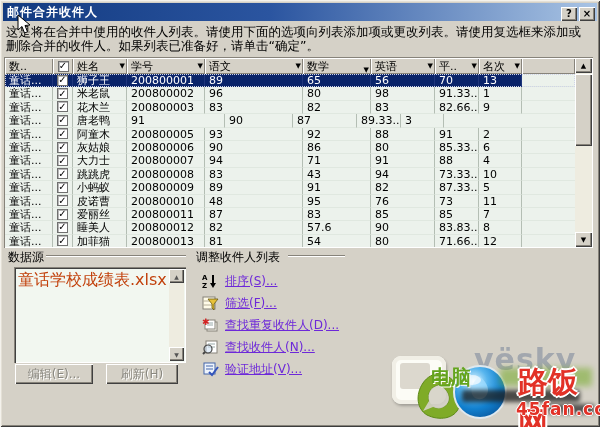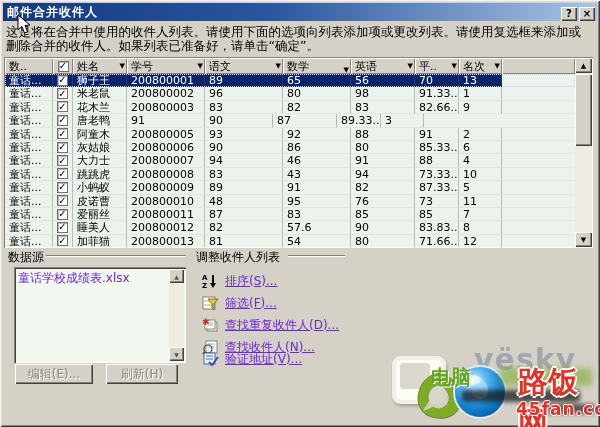--- a/index.html
+++ b/index.html
@@ -35,37 +35,37 @@
     border-right:1px solid #b4beb4;border-bottom:1px solid #e0e8e0;
     white-space:nowrap;overflow:hidden;background:#ecf2ec;}
   .cbcell{display:flex;align-items:center;justify-content:center;padding:0;}
   .cb{width:11px;height:11px;background:#fff;border:1px solid #707070;
     box-shadow:inset 1px 1px 0 #b8b8b8;display:flex;align-items:center;justify-content:center;
     font-size:10px;line-height:1;color:#000;}
   .trow.selected .tcell{background:#0a246a;color:#fff;border-right-color:#20367c;border-bottom-color:#0a246a;}
   .trow.selected{outline:1px dotted #cfd4e8;outline-offset:-1px;}
   .filler{flex:1;background:#ecf2ec;border-bottom:1px solid #e0e8e0;}
   .thead .hfiller{flex:1;background:#d5d1c7;box-shadow:inset 1px 1px 0 #fff, inset -1px -1px 0 #87837a;}
-  .c0{width:48px;} .c1{width:20px;} .c2{width:54px;} .c3{width:78px;} .c4{width:78px;}
+  .c0{width:48px;} .c1{width:20px;} .c2{width:54px;} .c3{width:78px;} .c4{width:98px;}
   .c5{width:68px;align-items:flex-end;} .c6{width:64px;} .c7{width:44px;} .c8{width:43px;}
   
   .vscroll{position:absolute;top:1px;right:1px;bottom:1px;width:17px;background:#eeece0;}
   .sbtn{position:absolute;left:0;width:17px;height:15px;background:#d5d1c7;color:#000;
     font-size:7px;display:flex;align-items:center;justify-content:center;
     box-shadow:inset 1px 1px 0 #fff, inset -1px -1px 0 #404040, inset -2px -2px 0 #87837a;}
   .sb-up{top:0;} .sb-down{bottom:0;}
   .sthumb{position:absolute;left:0;top:16px;width:17px;height:72px;background:#d5d1c7;
     box-shadow:inset 1px 1px 0 #fff, inset -1px -1px 0 #404040, inset -2px -2px 0 #87837a;}
   
   .grouplabel{position:absolute;font-size:12px;color:#000;white-space:nowrap;}
   .groupline{position:absolute;height:2px;border-top:1px solid #87837a;border-bottom:1px solid #fff;}
   
   .listbox{position:absolute;left:14px;top:267px;width:172px;height:96px;background:#f2f7f0;
     box-shadow:inset 1px 1px 0 #87837a, inset 2px 2px 0 #404040, inset -1px -1px 0 #fff;}
-  .listbox .file{position:absolute;left:4px;top:3px;font-size:12px;color:#6d28d9;white-space:nowrap;}
+  .listbox .file{position:absolute;left:4px;top:3px;font-size:16px;color:#c2410c;white-space:nowrap;}
   .lb-scroll{position:absolute;top:2px;right:2px;bottom:2px;width:15px;background:#eeece0;}
   .lb-btn{position:absolute;left:0;width:15px;height:14px;background:#d5d1c7;color:#555;
     font-size:6px;display:flex;align-items:center;justify-content:center;
     box-shadow:inset 1px 1px 0 #fff, inset -1px -1px 0 #404040, inset -2px -2px 0 #87837a;}
   
   .btn{position:absolute;height:20px;background:#d5d1c7;font-size:12px;color:#8a8880;
     display:flex;align-items:center;justify-content:center;text-shadow:1px 1px 0 #fff;
     box-shadow:inset 1px 1px 0 #fff, inset -1px -1px 0 #404040, inset -2px -2px 0 #87837a;}
   
   .linkrow{position:absolute;left:202px;display:flex;align-items:center;height:18px;gap:6px;}
@@ -226,21 +226,21 @@
             <div class="filler"></div>
           </div>
           <div class="trow">
             <div class="tcell c0">童话...</div>
             <div class="tcell c1 cbcell">
               <span class="cb">✓</span>
             </div>
             <div class="tcell c2">大力士</div>
             <div class="tcell c3">200800007</div>
             <div class="tcell c4">94</div>
-            <div class="tcell c5">46</div>
+            <div class="tcell c5">71</div>
             <div class="tcell c6">91</div>
             <div class="tcell c7">88</div>
             <div class="tcell c8">4</div>
             <div class="filler"></div>
           </div>
           <div class="trow">
             <div class="tcell c0">童话...</div>
             <div class="tcell c1 cbcell">
               <span class="cb">✓</span>
             </div>
@@ -388,21 +388,21 @@
       <svg width="17" height="16">
           <rect x="4" y="2" width="11" height="12" fill="#fff" stroke="#87837a"></rect>
           <line x1="6" y1="5" x2="13" y2="5" stroke="#9aa"></line>
           <line x1="6" y1="8" x2="13" y2="8" stroke="#9aa"></line>
           <circle cx="6" cy="10" r="4" fill="rgba(200,220,240,.5)" stroke="#444" stroke-width="1.2"></circle>
           <line x1="3" y1="13" x2="1" y2="15" stroke="#444" stroke-width="2"></line>
         </svg>
     </span>
     <span class="lk">查找收件人(N)...</span>
   </div>
-  <div class="linkrow" style="top:350px;">
+  <div class="linkrow" style="top:360px;">
     <span class="licon">
       <svg width="17" height="16">
           <rect x="2" y="2" width="11" height="11" fill="#eef4fc" stroke="#4466aa"></rect>
           <line x1="4" y1="5" x2="11" y2="5" stroke="#4466aa"></line>
           <line x1="4" y1="8" x2="11" y2="8" stroke="#4466aa"></line>
           <path d="M7,11 L10,14 L16,6" fill="none" stroke="#3355bb" stroke-width="2"></path>
         </svg>
     </span>
     <span class="lk">验证地址(V)...</span>
   </div>

